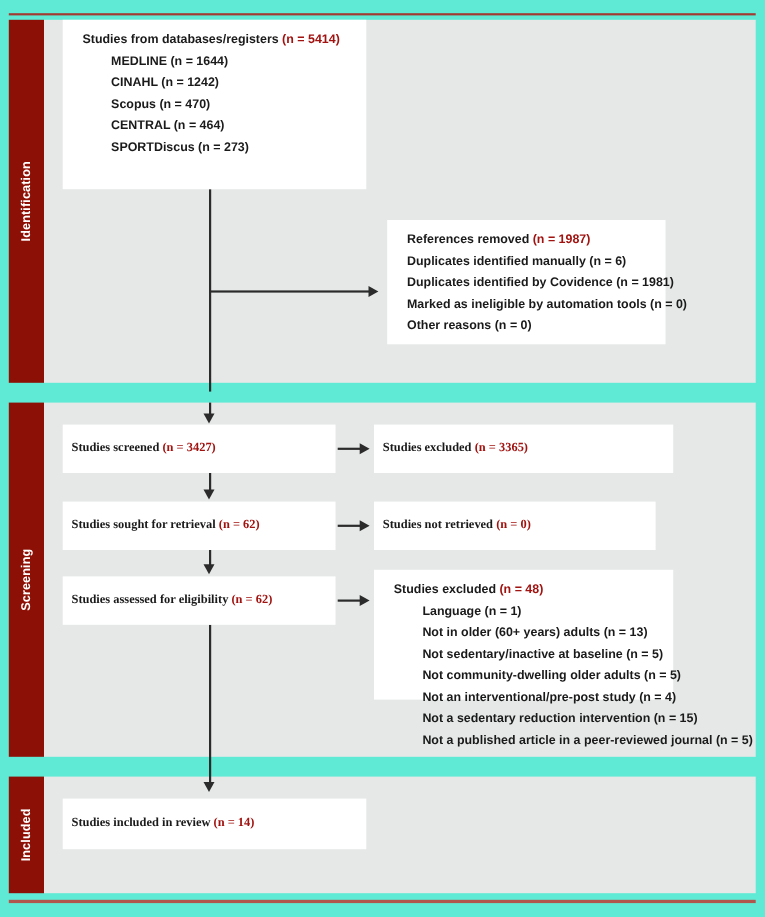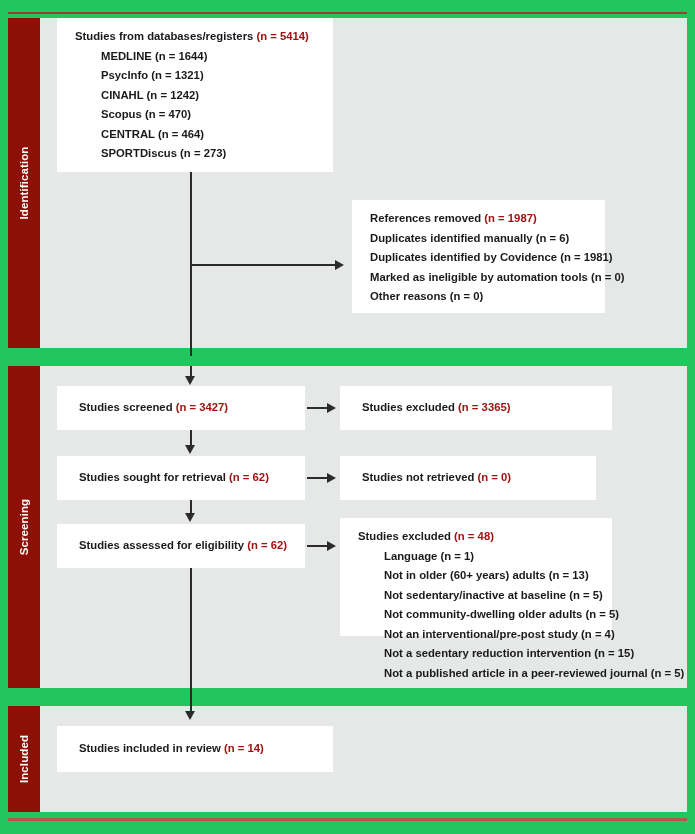--- a/index.html
+++ b/index.html
@@ -9,21 +9,21 @@
     background: #ffffff;
   }
   body {
     font-family: "Liberation Sans", sans-serif;
   }
 
   #figure {
     position: relative;
     width: 695px;
     height: 834px;
-    background: #22c55e;
+    background: #5eead4;
     overflow: hidden;
   }
 
   
   .rule {
     position: absolute;
     left: 8px;
     width: 679px;
     height: 2px;
     background: #a33a32;
@@ -85,21 +85,21 @@
     padding-left: 18px;
   }
   .box .line.indent { padding-left: 44px; }
   .box .line.indent2 { }
   .box .n { color: #a11310; }
 
   .box.single {
     display: flex;
     align-items: center;
   }
-  .box.single .line { padding-left: 22px; }
+  .box.single .line { padding-left: 8px; font-family: Liberation Serif, serif; }
 
   
   #box-sources   { left: 57px;  top: 18px;  width: 276px; height: 154px; }
   #box-removed   { left: 352px; top: 200px; width: 253px; height: 113px; }
   #box-screened  { left: 57px;  top: 386px; width: 248px; height: 44px; }
   #box-excl1     { left: 340px; top: 386px; width: 272px; height: 44px; }
   #box-sought    { left: 57px;  top: 456px; width: 248px; height: 44px; }
   #box-notretr   { left: 340px; top: 456px; width: 256px; height: 44px; }
   #box-assessed  { left: 57px;  top: 524px; width: 248px; height: 44px; text-align: center; }
   #box-excl2     { left: 340px; top: 518px; width: 272px; height: 118px; }
@@ -204,21 +204,20 @@
   <div class="hline" id="arrow-notretr"></div>
   <div class="arrowhead-right" id="arrow-notretr-head"></div>
 
   <div class="hline" id="arrow-excl2"></div>
   <div class="arrowhead-right" id="arrow-excl2-head"></div>
 
   <div class="box" id="box-sources">
     <div class="lines">
       <div class="line"><span>Studies from databases/registers </span><span class="n">(n = 5414)</span></div>
       <div class="line indent">MEDLINE (n = 1644)</div>
-      <div class="line indent">PsycInfo (n = 1321)</div>
       <div class="line indent">CINAHL (n = 1242)</div>
       <div class="line indent">Scopus (n = 470)</div>
       <div class="line indent">CENTRAL (n = 464)</div>
       <div class="line indent">SPORTDiscus (n = 273)</div>
     </div>
   </div>
 
   <div class="box" id="box-removed">
     <div class="lines">
       <div class="line"><span>References removed </span><span class="n">(n = 1987)</span></div>

